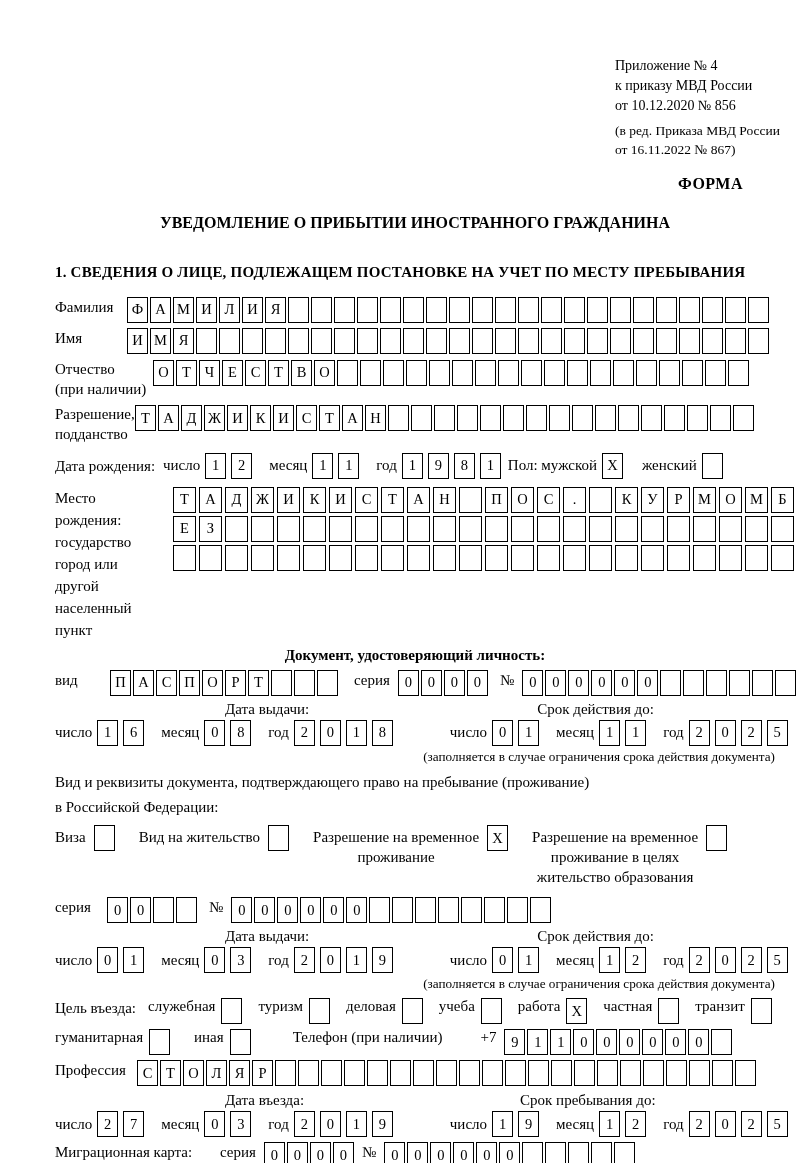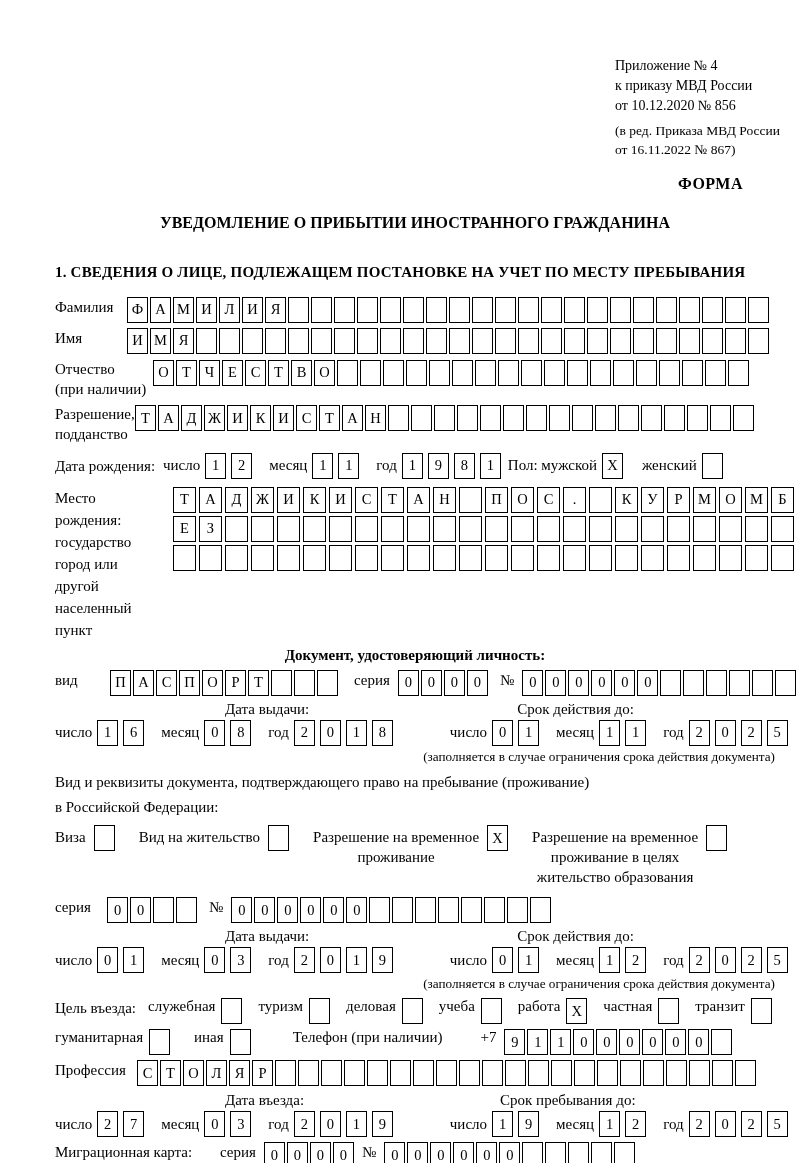--- a/index.html
+++ b/index.html
@@ -28,21 +28,21 @@
           font-size:14.5px; line-height:1; }
   .wide .cell { width:23px; margin-right:3px; }
   .colrows .cells { margin-bottom:3px; }
 
   
   .dg { display:flex; align-items:center; flex:none; }
   .dg .sub { font-size:15px; margin-right:5px; }
   .dg .m { margin-left:12px; }
   .dg .cell { margin-right:5px; }
   .dg2 { margin-left:52px; }
-  .dh { display:flex; font-size:15px; margin-bottom:2px; }
+  .dh { display:flex; font-size:15px; margin-bottom:2px;gap:20px; }
   .dh .a { margin-left:170px; }
   .dh .b { margin-left:208px; }
   .note { font-size:13.2px; text-align:right; margin-top:-2px; margin-bottom:6px; }
 
   
   .hdr-bold { text-align:center; font-weight:bold; font-size:15px; margin:6px 0 6px 0; }
   .gap14 { margin-left:14px; margin-right:8px; } .gap10 { margin-left:10px; margin-right:8px; }
 
   .plain { font-size:15px; line-height:1.55; margin-bottom:2px; }
 

